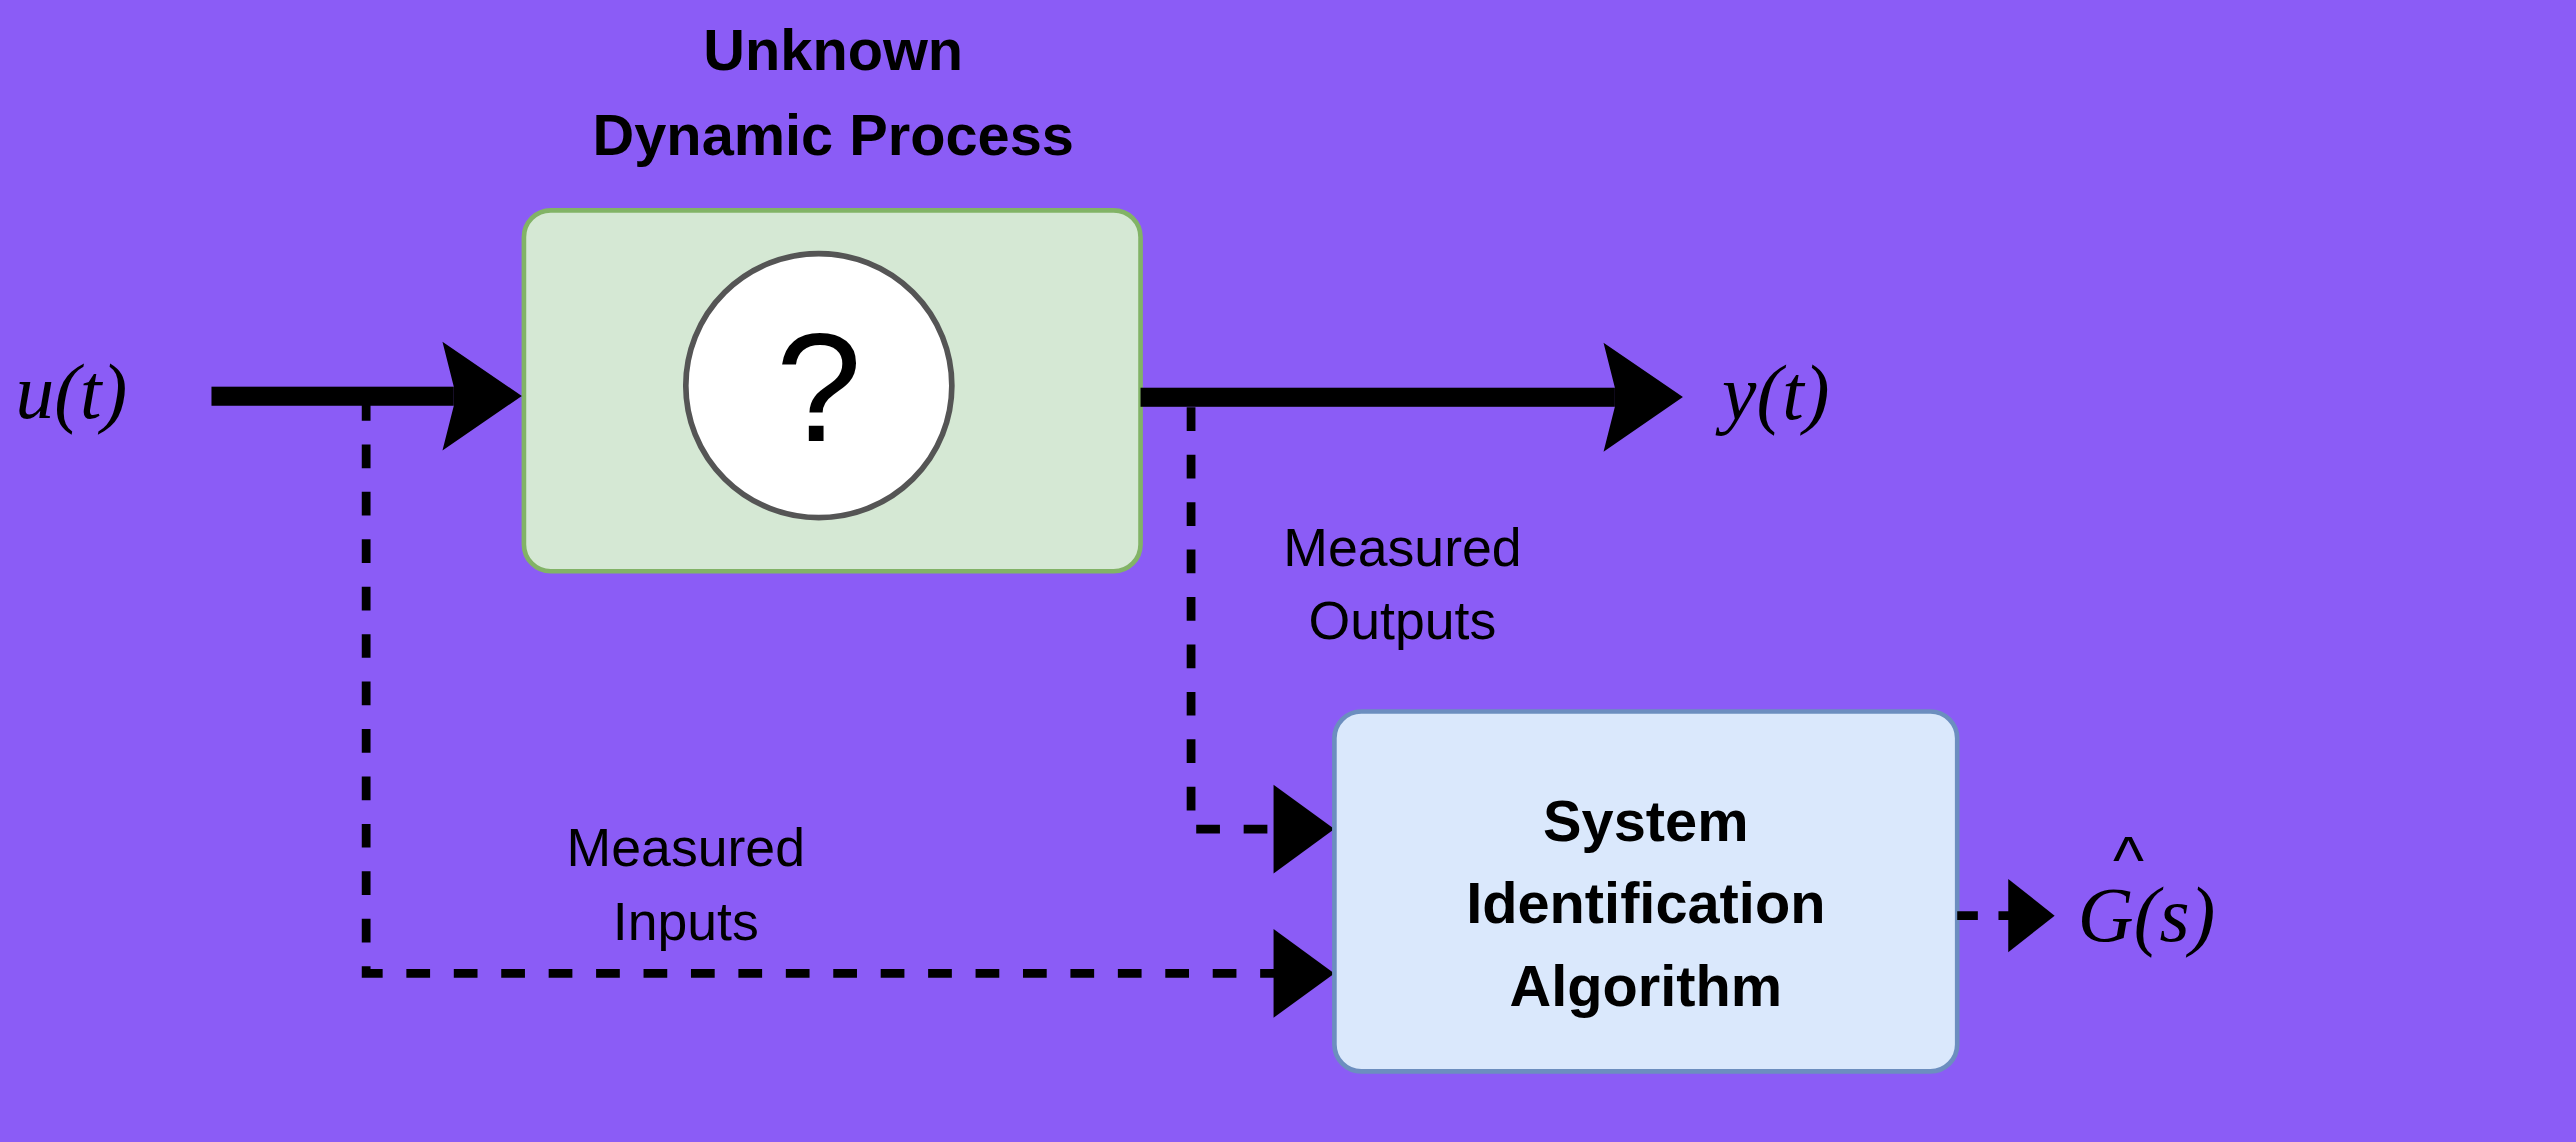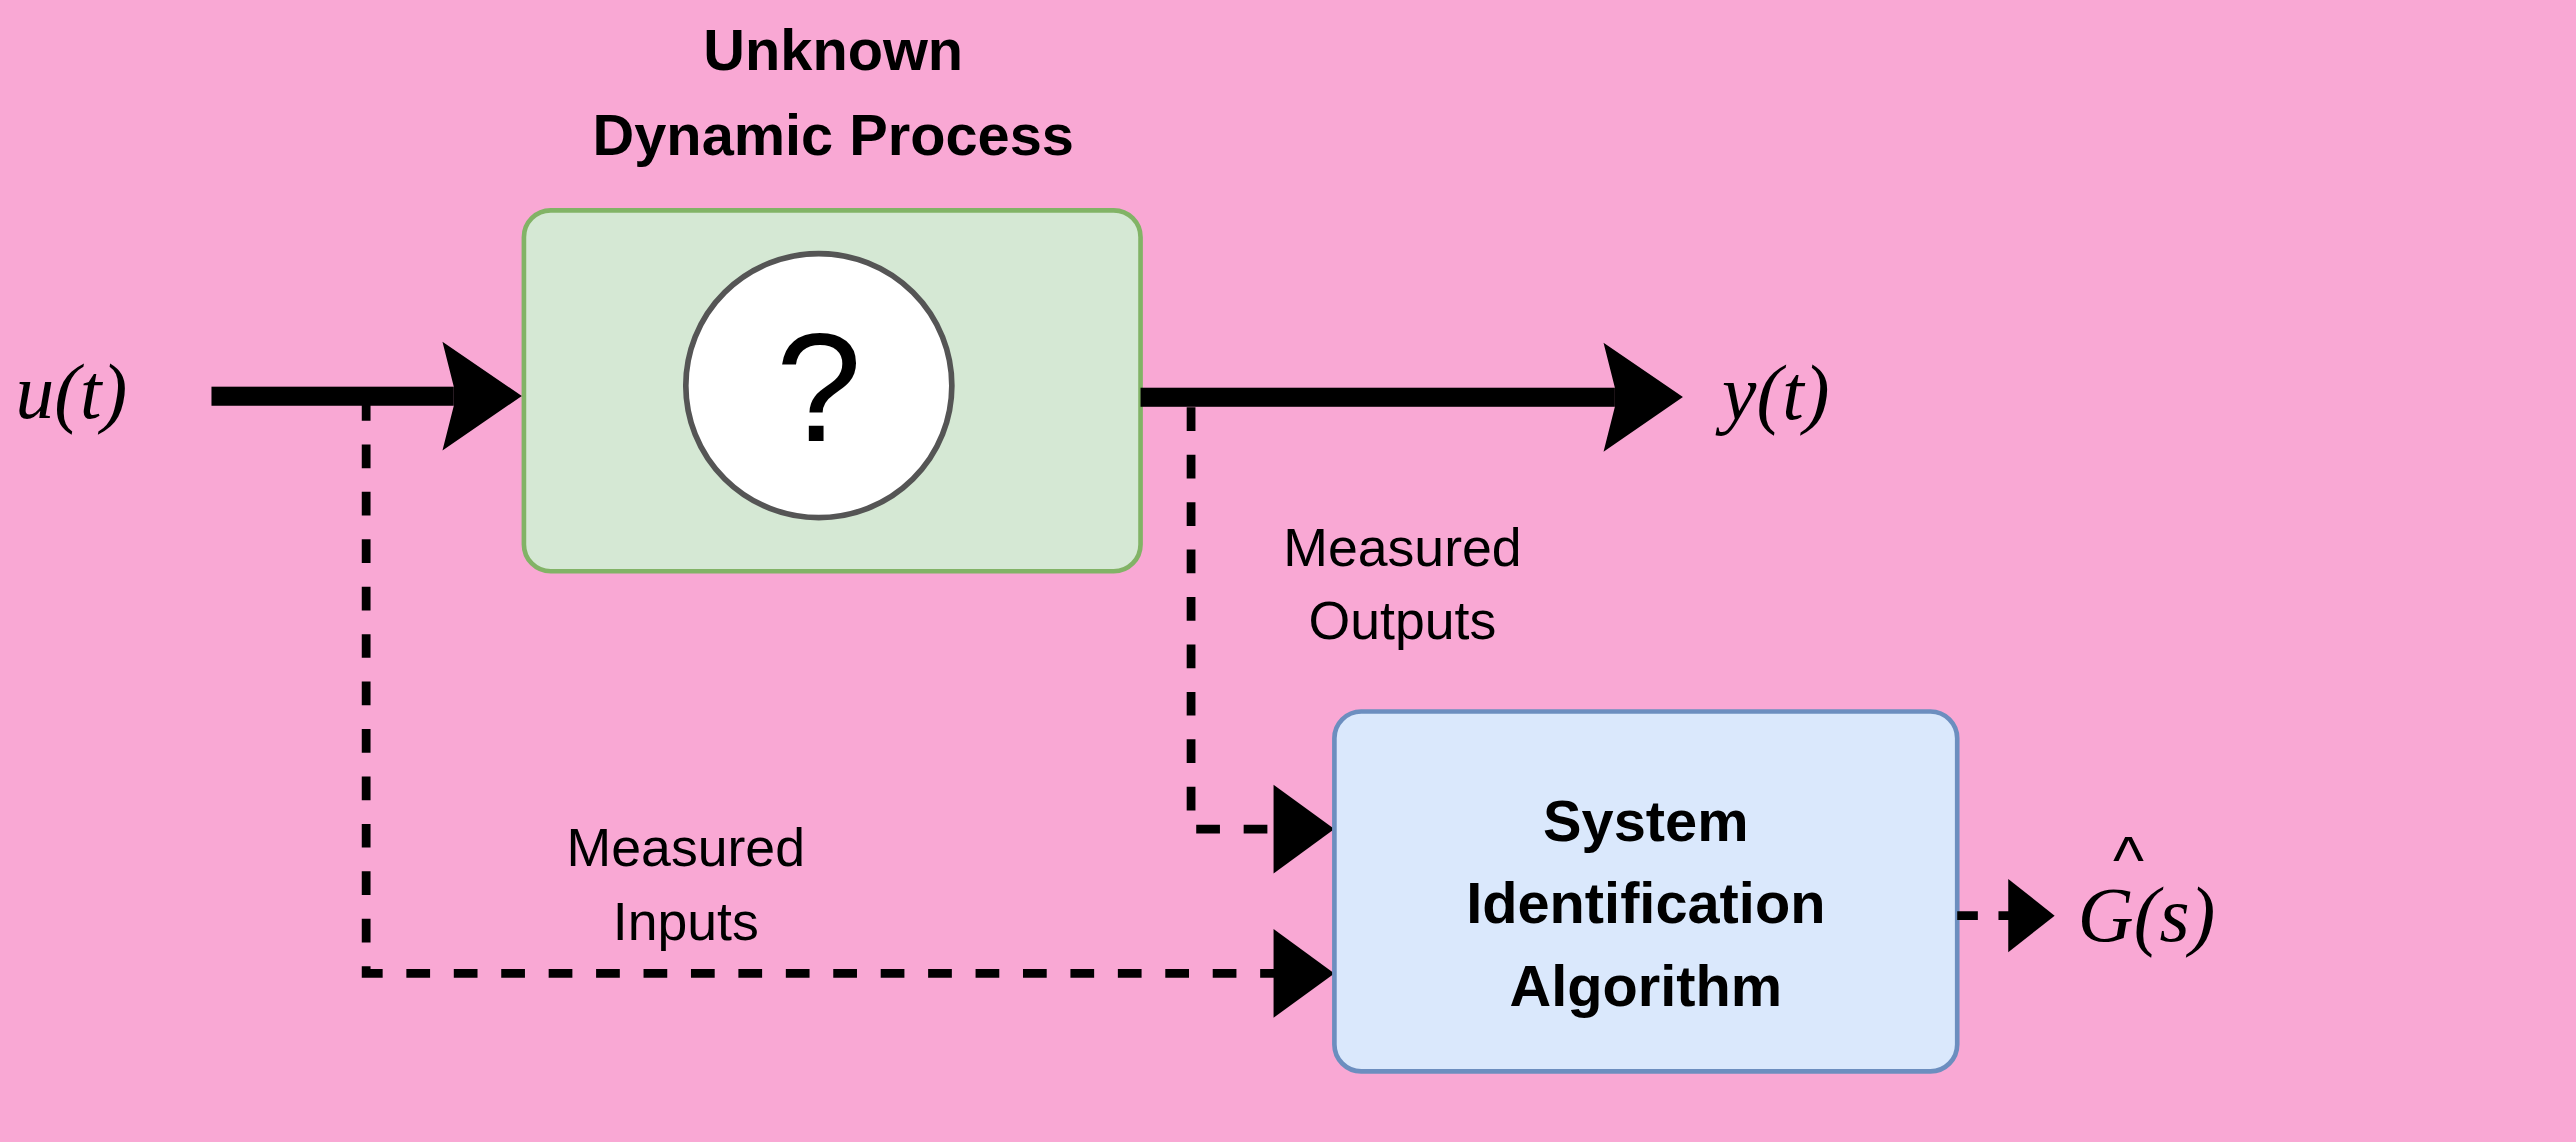--- a/index.html
+++ b/index.html
@@ -10,21 +10,21 @@
   body {
     width: 2576px;
     height: 1142px;
     font-family: "Liberation Sans", sans-serif;
     overflow: hidden;
   }
   #diagram-root {
     position: relative;
     width: 2576px;
     height: 1142px;
-    background: #f9a8d4;
+    background: #8b5cf6;
   }
   svg#canvas {
     position: absolute;
     left: 0;
     top: 0;
     width: 2576px;
     height: 1142px;
     display: block;
   }
   .blk-title {

